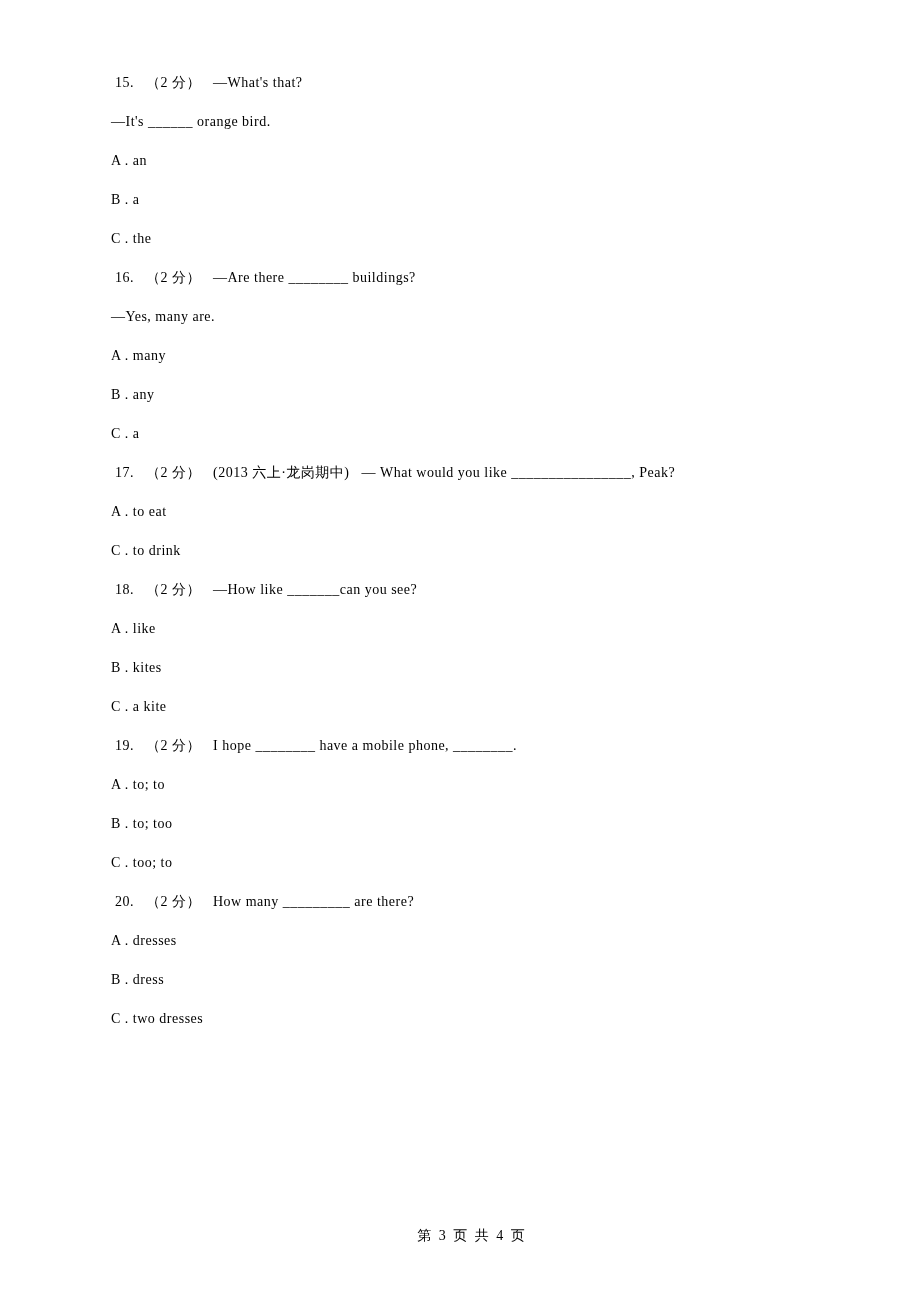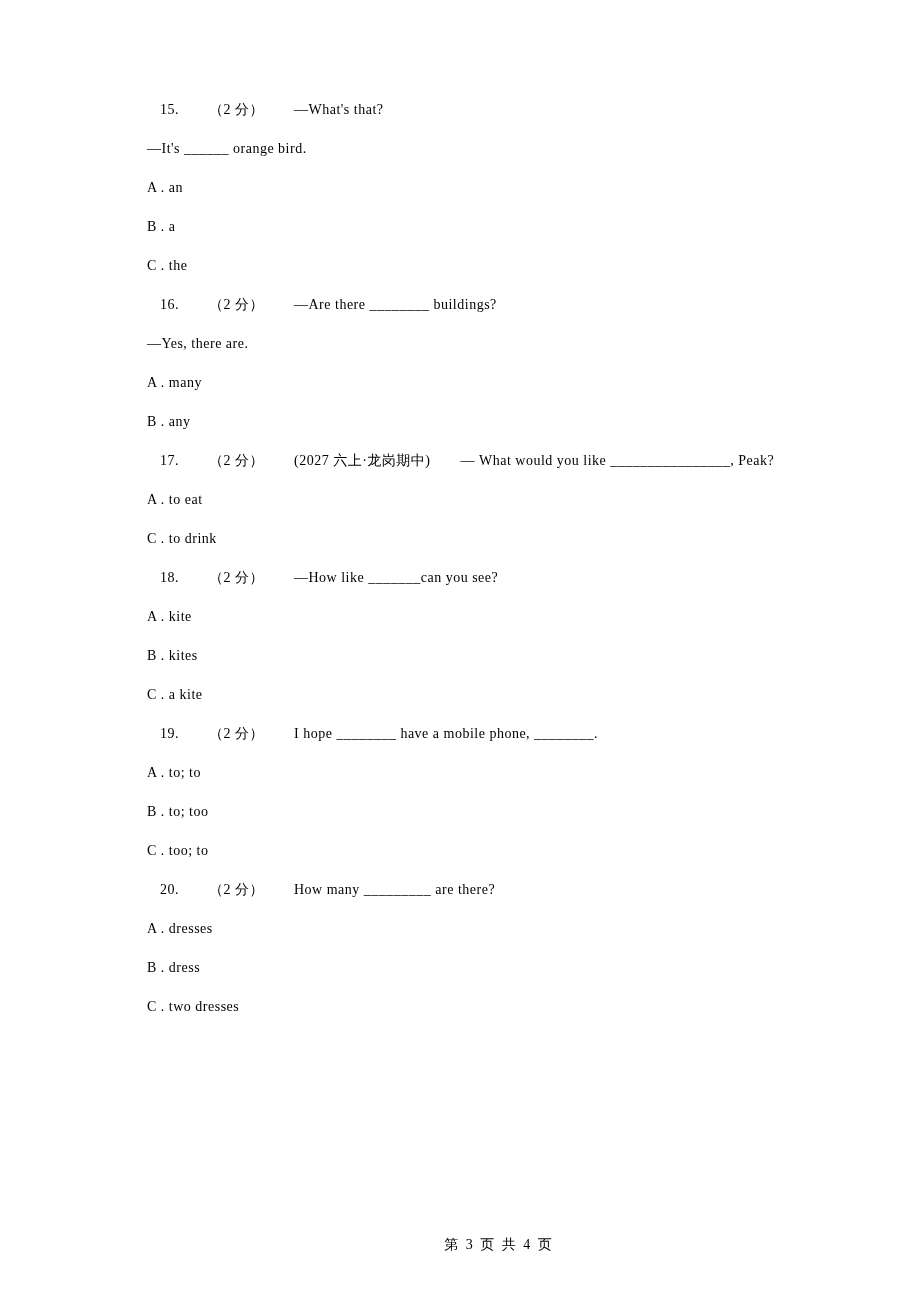--- a/index.html
+++ b/index.html
@@ -1,15 +1,15 @@
 <!DOCTYPE html>
 <html><head>
   <meta charset="utf-8">
   <style>
-    * { margin: 13px; padding: 0; box-sizing: border-box; }
+    * { margin: 4px; padding: 0; box-sizing: border-box; }
     body {
       width: 920px;
       height: 1302px;
       background: #fff;
       font-family: "SimSun", "宋体", serif;
       font-size: 14px;
       color: #000;
       padding: 60px 95px 0 95px;
       position: relative;
       line-height: 1.5;
@@ -33,34 +33,35 @@
 <div class="question">
   <div class="q-line"><span>15.</span> <span>（2 分）</span><span> —What's that?</span></div>
   <div class="q-line">—It's ______ orange bird.</div>
   <div class="opt">A . an</div>
   <div class="opt">B . a</div>
   <div class="opt">C . the</div>
 </div>
 
 <div class="question">
   <div class="q-line"><span>16.</span> <span>（2 分）</span><span> —Are there ________ buildings?</span></div>
-  <div class="q-line">—Yes, there are.</div>
+  <div class="q-line">—Yes, many are.</div>
   <div class="opt">A . many</div>
   <div class="opt">B . any</div>
+  <div class="opt">C . a</div>
 </div>
 
 <div class="question">
-  <div class="q-line"><span>17.</span> <span>（2 分）</span><span> (2027 六上·龙岗期中) </span><span>— What would you like ________________, Peak?</span></div>
+  <div class="q-line"><span>17.</span> <span>（2 分）</span><span> (2013 六上·龙岗期中) </span><span>— What would you like ________________, Peak?</span></div>
   <div class="opt">A . to eat</div>
   <div class="opt">C . to drink</div>
 </div>
 
 <div class="question">
   <div class="q-line"><span>18.</span> <span>（2 分）</span><span> —How like _______can you see?</span></div>
-  <div class="opt">A . kite</div>
+  <div class="opt">A . like</div>
   <div class="opt">B . kites</div>
   <div class="opt">C . a kite</div>
 </div>
 
 <div class="question">
   <div class="q-line"><span>19.</span> <span>（2 分）</span><span> I hope ________ have a mobile phone, ________.</span></div>
   <div class="opt">A . to; to</div>
   <div class="opt">B . to; too</div>
   <div class="opt">C . too; to</div>
 </div>

